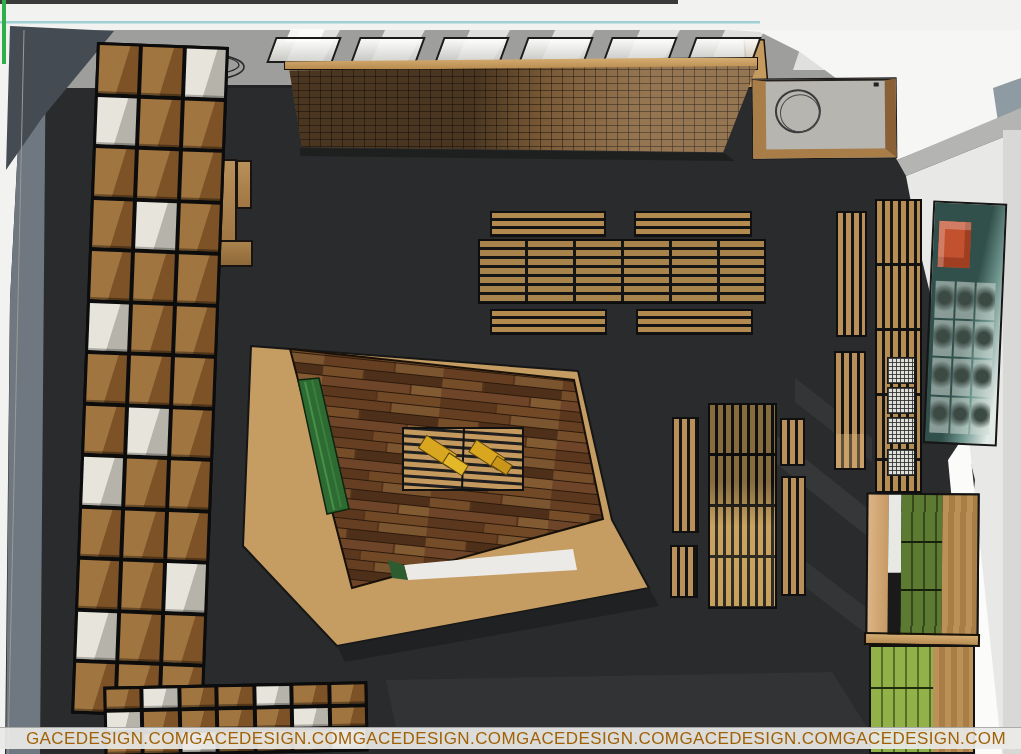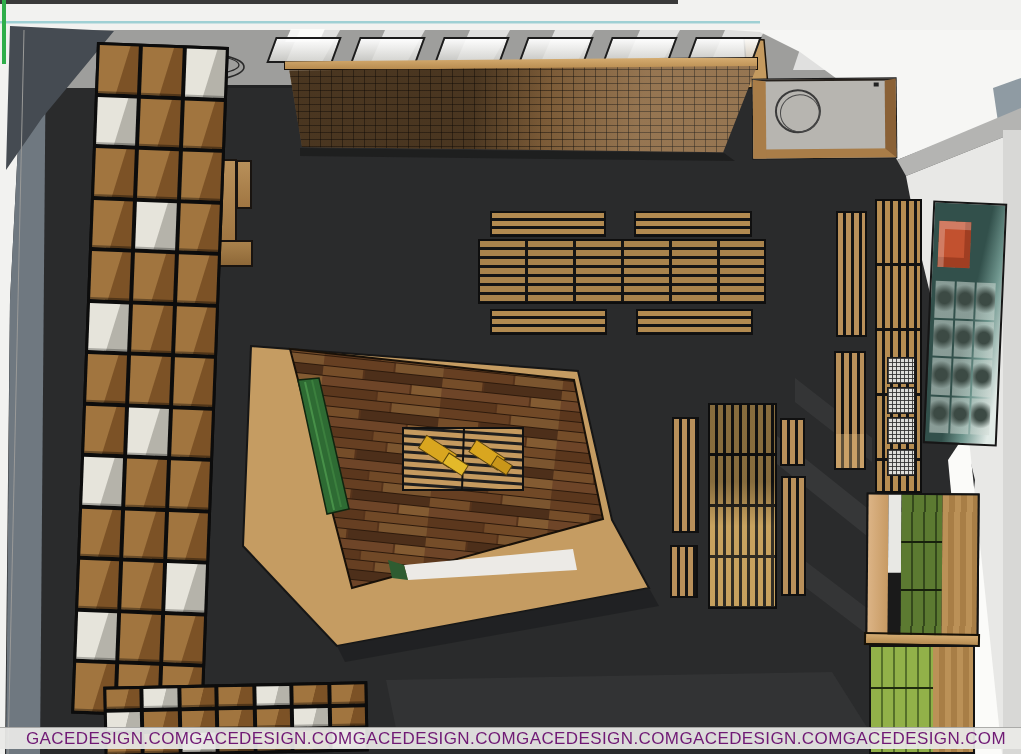--- a/index.html
+++ b/index.html
@@ -51,21 +51,21 @@
       repeating-linear-gradient(180deg,transparent 0 46px,#17200c 46px 48px),
       repeating-linear-gradient(90deg,#5c7a31 0 10px,#35491c 10px 12px);}
   .locker-green-lt{background:
       repeating-linear-gradient(180deg,transparent 0 40px,#202c0e 40px 42px),
       repeating-linear-gradient(90deg,#92b149 0 10px,#56702a 10px 12px);}
   .locker-wood{background:repeating-linear-gradient(90deg,#bb9157 0 6px,#a87e46 6px 12px);}
   
   .wmband{left:0;top:727px;width:1021px;height:22px;background:rgba(233,233,231,.93);
      border-top:1px solid rgba(130,130,128,.6);display:flex;align-items:center;
      justify-content:space-between;padding:0 26px;}
-  .wm{font-size:17px;line-height:20px;color:#701a75;letter-spacing:.4px;white-space:nowrap;}
+  .wm{font-size:17px;line-height:20px;color:#a16207;letter-spacing:.4px;white-space:nowrap;}
 </style>
 </head>
 <body>
 
 <div class="stage">
 
   <svg class="el" style="left:0;top:0" width="1021" height="754" viewBox="0 0 1021 754">
 
     <rect x="0" y="0" width="1021" height="754" fill="#2a2b2c"></rect>
 

